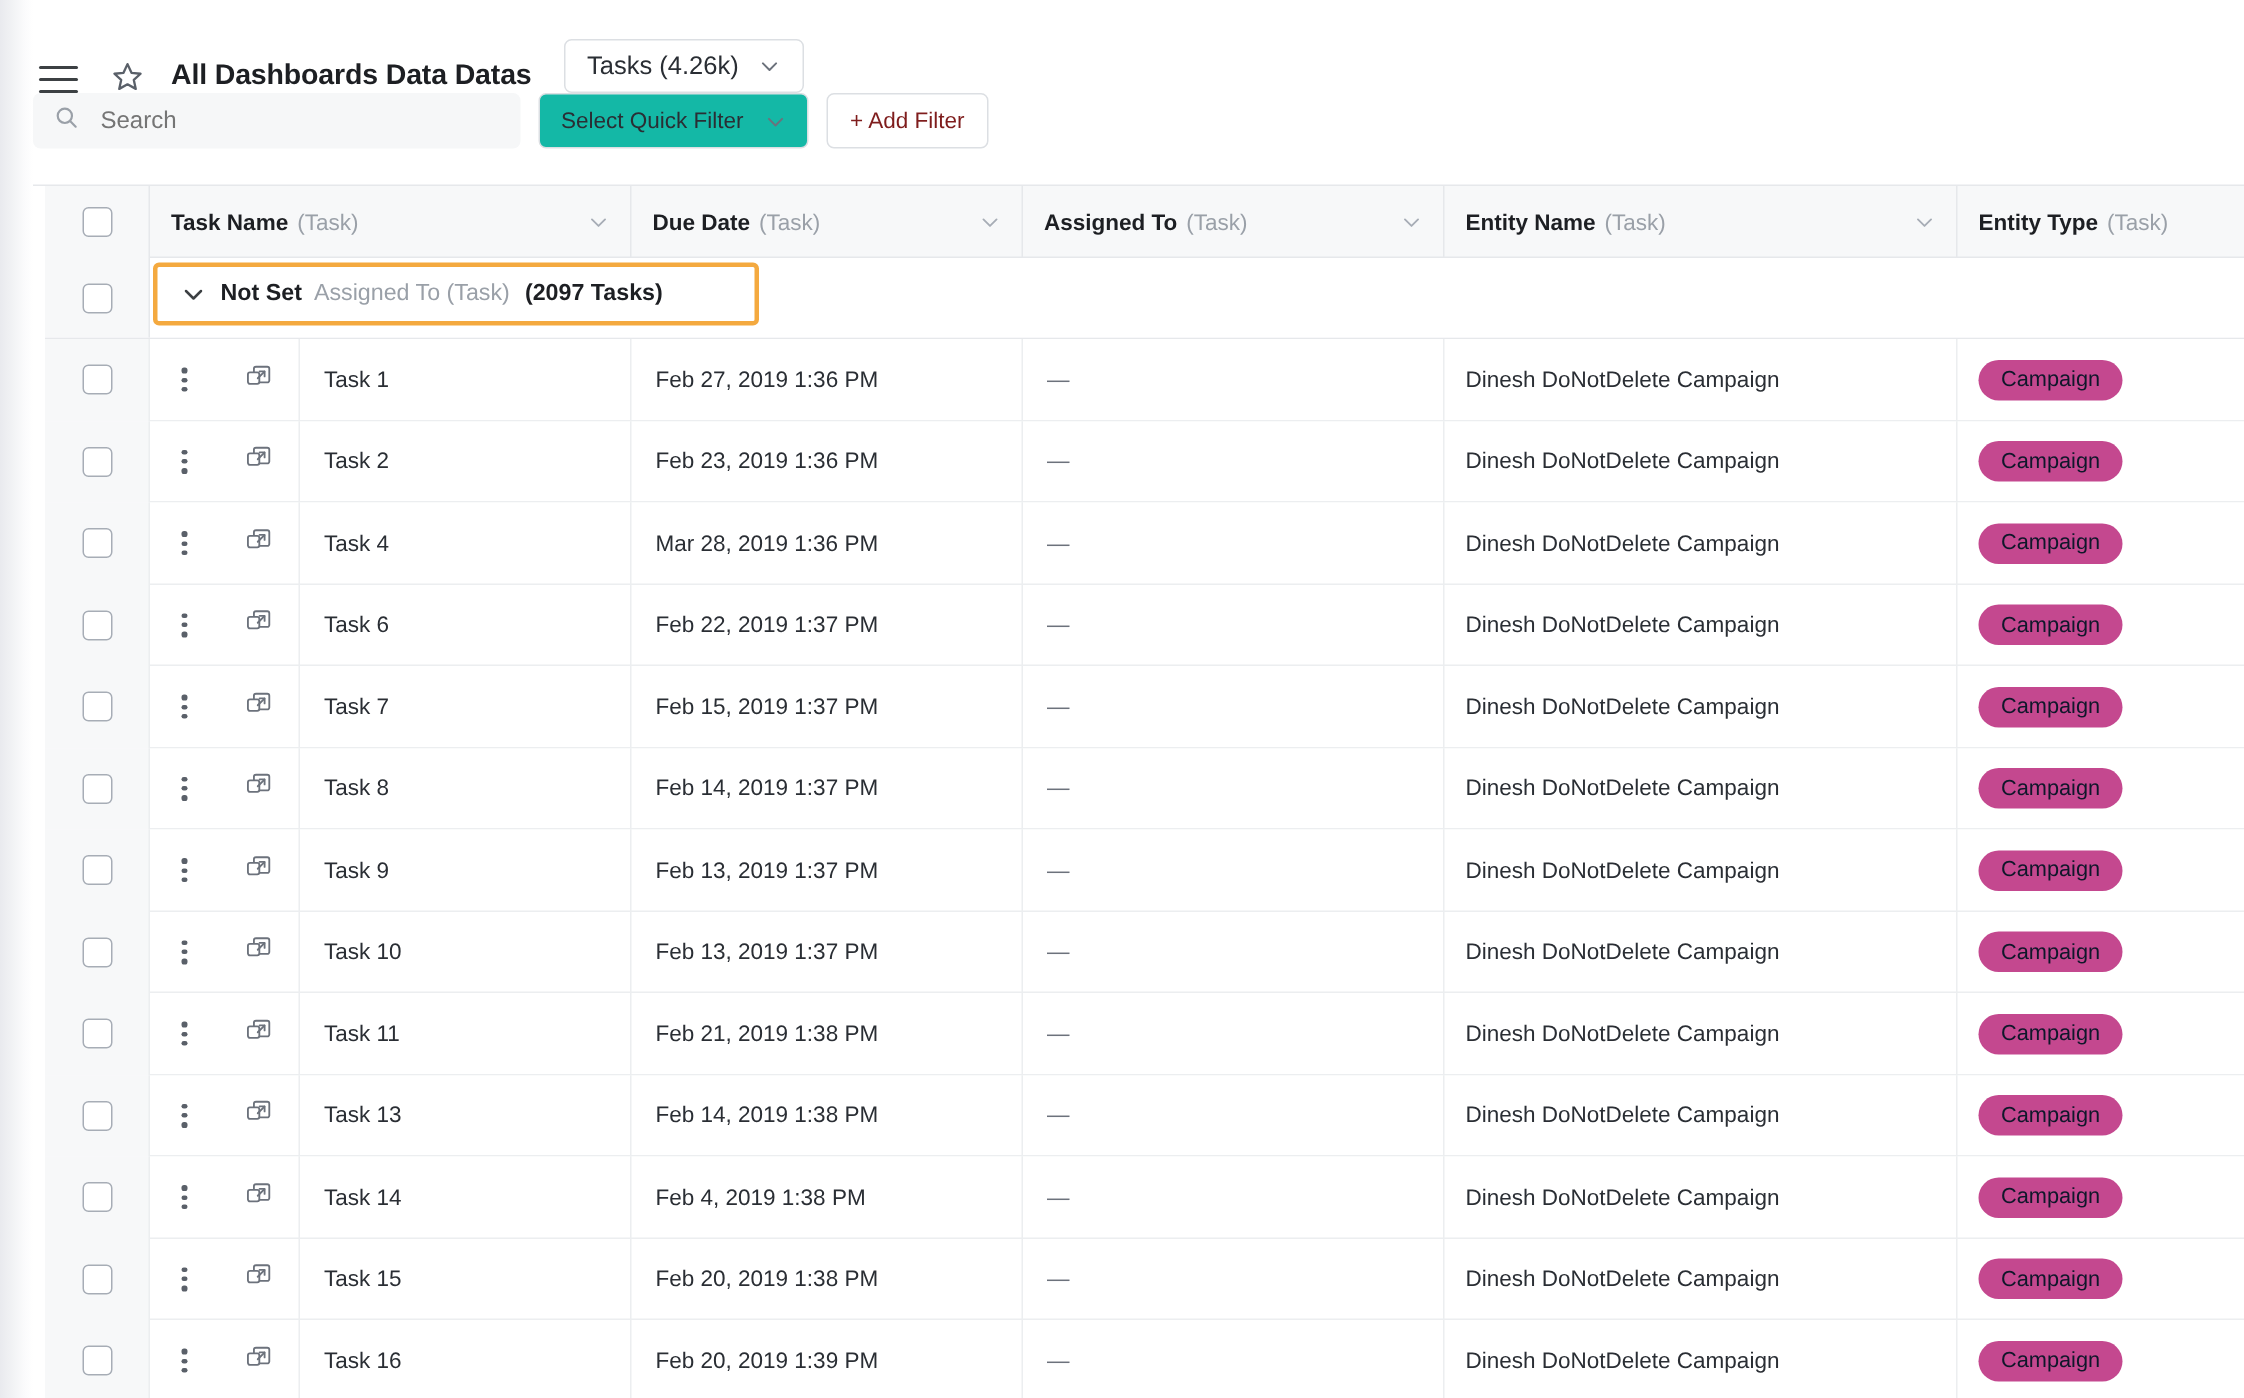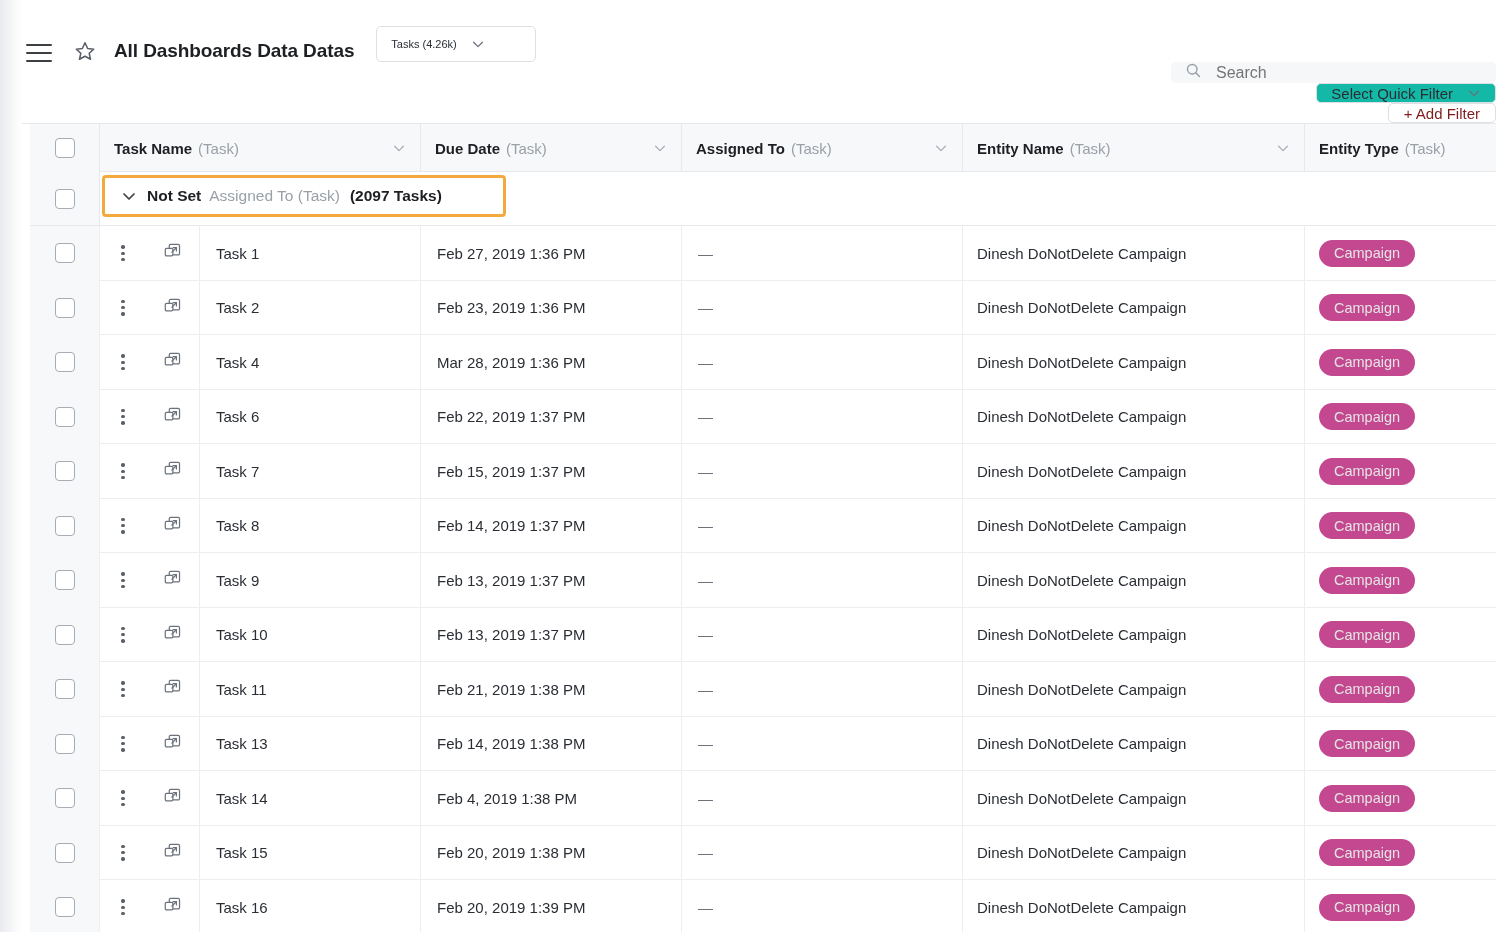--- a/index.html
+++ b/index.html
@@ -86,42 +86,41 @@
     height: 36px;
     min-width: 160px;
     border: 1px solid #dcdfe3;
     border-radius: 5px;
     background: #fff;
     display: flex;
     align-items: center;
     padding: 0 14px;
     box-sizing: border-box;
     cursor: pointer;
-    font-size: 11px;
+    font-size: 17px;
     color: #2a2e34;
     white-space: nowrap;
   }
   .entity-select .chev {
     margin-left: 14px;
     display: flex;
     align-items: center;
   }
 
   
   .filterbar {
     position: absolute;
     left: 0; top: 62px;
     width: 1496px;
     height: 61px;
     display: flex;
-    align-items: flex-end;
+    align-items: flex-start;
     padding-left: 22px;
     box-sizing: border-box;
     background: #fff;
-    flex-direction: column;
   }
   .search-box {
     width: 325px;
     height: 37px;
     background: #f6f7f8;
     border-radius: 5px;
     display: flex;
     align-items: center;
     padding: 0 14px;
     box-sizing: border-box;
@@ -327,21 +326,21 @@
   }
 
   .badge {
     display: inline-flex;
     align-items: center;
     justify-content: center;
     height: 27px;
     padding: 0 15px;
     border-radius: 14px;
     background: #c4488f;
-    color: #e5e5e5;
+    color: #0f172a;
     font-size: 14.5px;
     white-space: nowrap;
   }
 </style>
 </head>
 <body>
 
 <div id="app">
 
   <div class="topbar">

